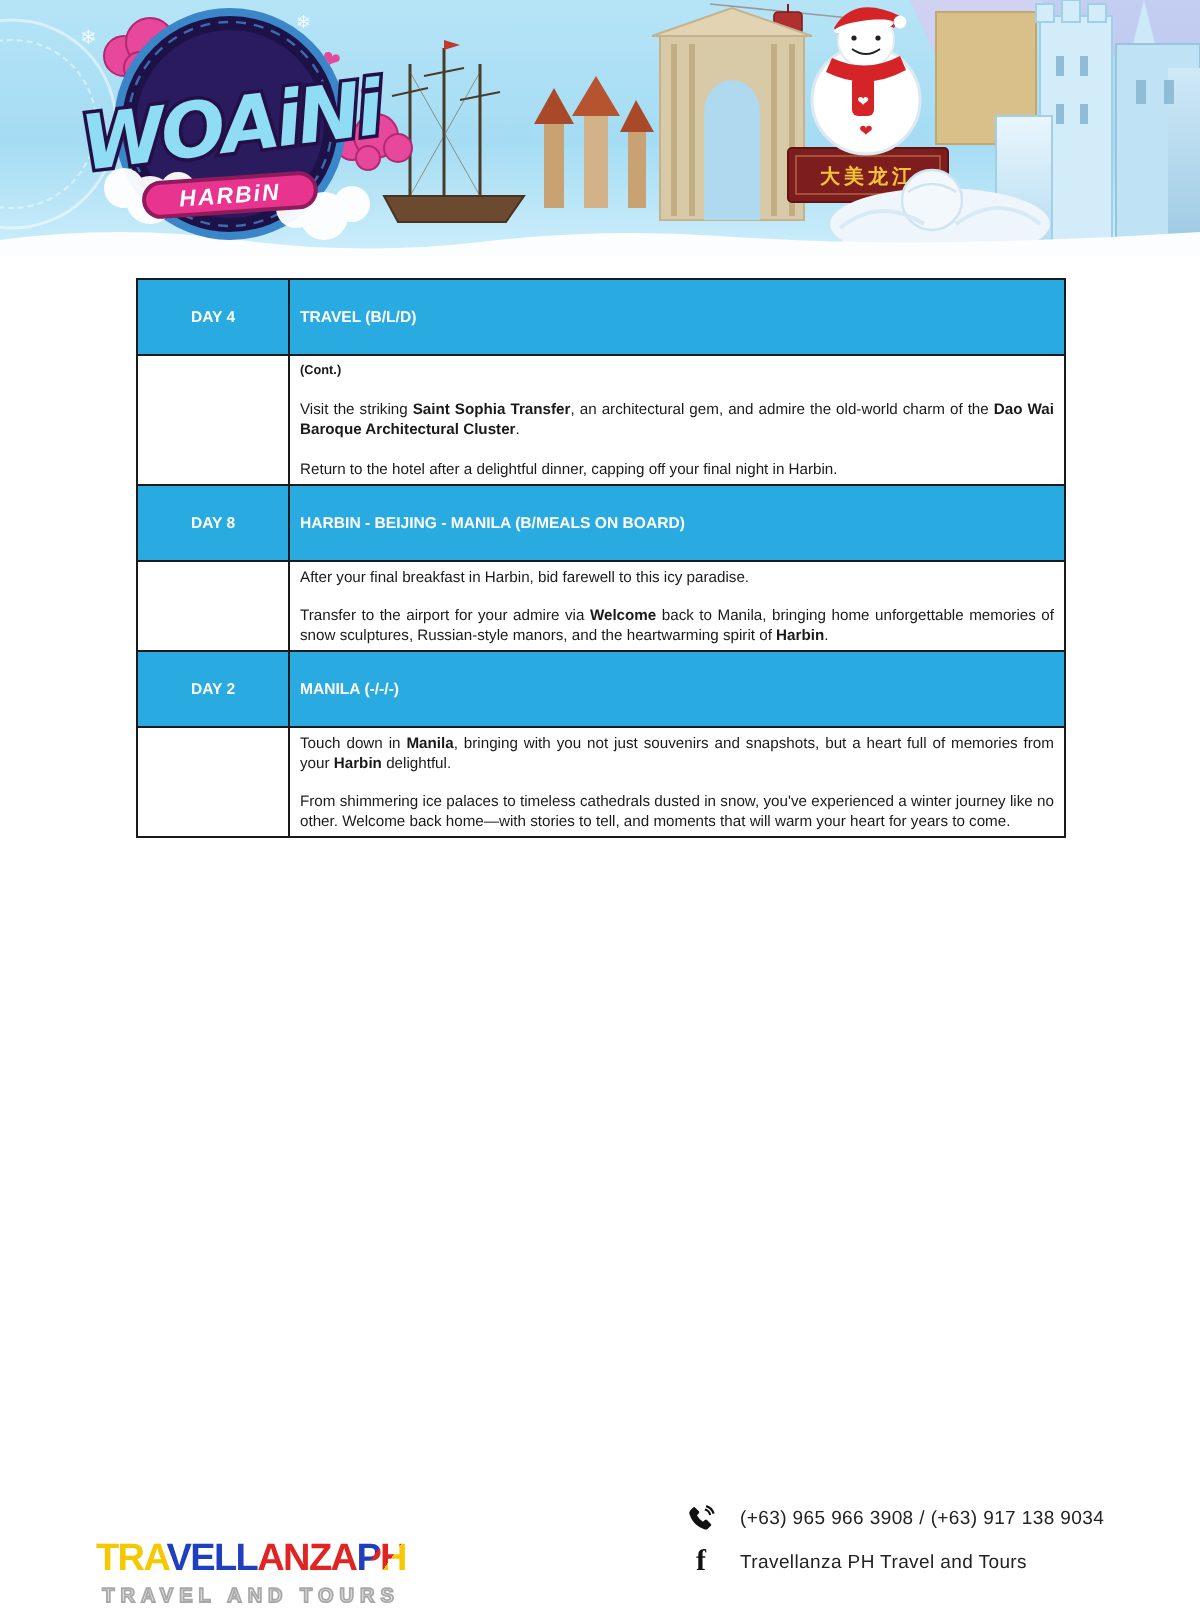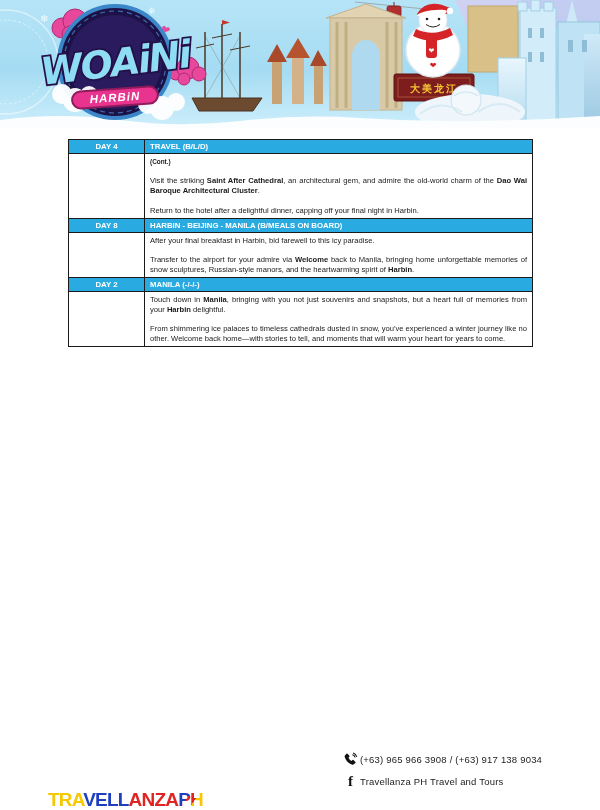--- a/index.html
+++ b/index.html
@@ -9,42 +9,42 @@
   
   .banner{position:absolute;left:0;top:0;width:600px;height:128px;overflow:hidden;}
   .banner svg{display:block;}
 
   
   table.itinerary{position:absolute;left:68px;top:139px;width:465px;border-collapse:collapse;
                   border:1.6px solid #1a1a1a;table-layout:fixed;}
   table.itinerary col.c1{width:76px;}
   table.itinerary td{border:1px solid #1a1a1a;vertical-align:top;}
   tr.hdr td{background:var(--header_blue,#29ABE2);color:#fff;font-weight:bold;
-            font-size:7.8px;line-height:9px;padding:2px 5px;height:9px;}
+            font-size:7.8px;line-height:9px;padding:14px 5px;height:9px;}
   tr.hdr td.day{text-align:center;}
   tr.hdr td.ttl{text-align:left;}
   td.content{padding:3px 5px 2px 5px;font-size:7.6px;line-height:9.9px;}
   td.content p{margin:0 0 9.5px 0;text-align:justify;}
   td.content p:last-child{margin-bottom:0;}
   td.content p.small{font-size:6.4px;text-align:left;}
   td.content b{font-weight:bold;}
 
   
   .footer{position:absolute;left:0;top:744px;width:600px;height:66px;}
   .brand{position:absolute;left:38px;top:26px;width:175px;text-align:center;}
-  .brand-logo{font-size:19px;font-weight:800;letter-spacing:-0.8px;white-space:nowrap;line-height:20px;margin-top:20px;}
+  .brand-logo{font-size:19px;font-weight:800;letter-spacing:-0.8px;white-space:nowrap;line-height:20px;}
   .lg-y{color:var(--logo_yellow,#F5C800);}
   .lg-b{color:var(--logo_blue,#1F3FBF);}
   .lg-r{color:var(--logo_red,#E02424);}
   .lg-ph{background:linear-gradient(125deg,var(--logo_blue,#1F3FBF) 0 38%,var(--logo_red,#E02424) 38% 62%,var(--logo_yellow,#F5C800) 62% 100%);
          -webkit-background-clip:text;background-clip:text;color:transparent;}
   .brand-tagline{margin-top:3px;font-size:10px;font-weight:bold;letter-spacing:3px;
                  color:#e6e6e6;-webkit-text-stroke:0.9px #a8a8a8;white-space:nowrap;}
   .contacts{position:absolute;left:343px;top:8px;}
-  .contact-row{display:flex;align-items:center;gap:2px;margin-bottom:6.5px;height:15px;}
+  .contact-row{display:flex;align-items:center;gap:12px;margin-bottom:6.5px;height:15px;}
   .cicon{width:15px;height:15px;display:flex;align-items:center;justify-content:center;flex:0 0 15px;}
   .cicon.fb{font-family:"Liberation Serif","DejaVu Serif",serif;font-weight:900;font-size:15px;color:#111;line-height:15px;}
   .ctext{font-size:9.5px;color:#222;letter-spacing:0.2px;white-space:nowrap;}
 </style>
 </head>
 <body>
 
 <div class="page">
 
   <div class="banner">
@@ -206,21 +206,21 @@
       </colgroup>
     <tbody>
       <tr class="hdr">
         <td class="day">DAY 4</td>
         <td class="ttl">TRAVEL (B/L/D)</td>
       </tr>
       <tr>
         <td></td>
         <td class="content">
             <p class="small"><b>(Cont.)</b></p>
-            <p><span>Visit the striking </span><b>Saint After Cathedral</b><span>, an architectural gem, and admire the old-world charm of the </span><b>Dao Wai Baroque Architectural Cluster</b><span>.</span></p>
+            <p><span>Visit the striking </span><b>Saint Sophia Transfer</b><span>, an architectural gem, and admire the old-world charm of the </span><b>Dao Wai Baroque Architectural Cluster</b><span>.</span></p>
             <p><span>Return to the hotel after a delightful dinner, capping off your final night in Harbin.</span></p>
           </td>
       </tr>
       <tr class="hdr">
         <td class="day">DAY 8</td>
         <td class="ttl">HARBIN - BEIJING - MANILA (B/MEALS ON BOARD)</td>
       </tr>
       <tr>
         <td></td>
         <td class="content">

